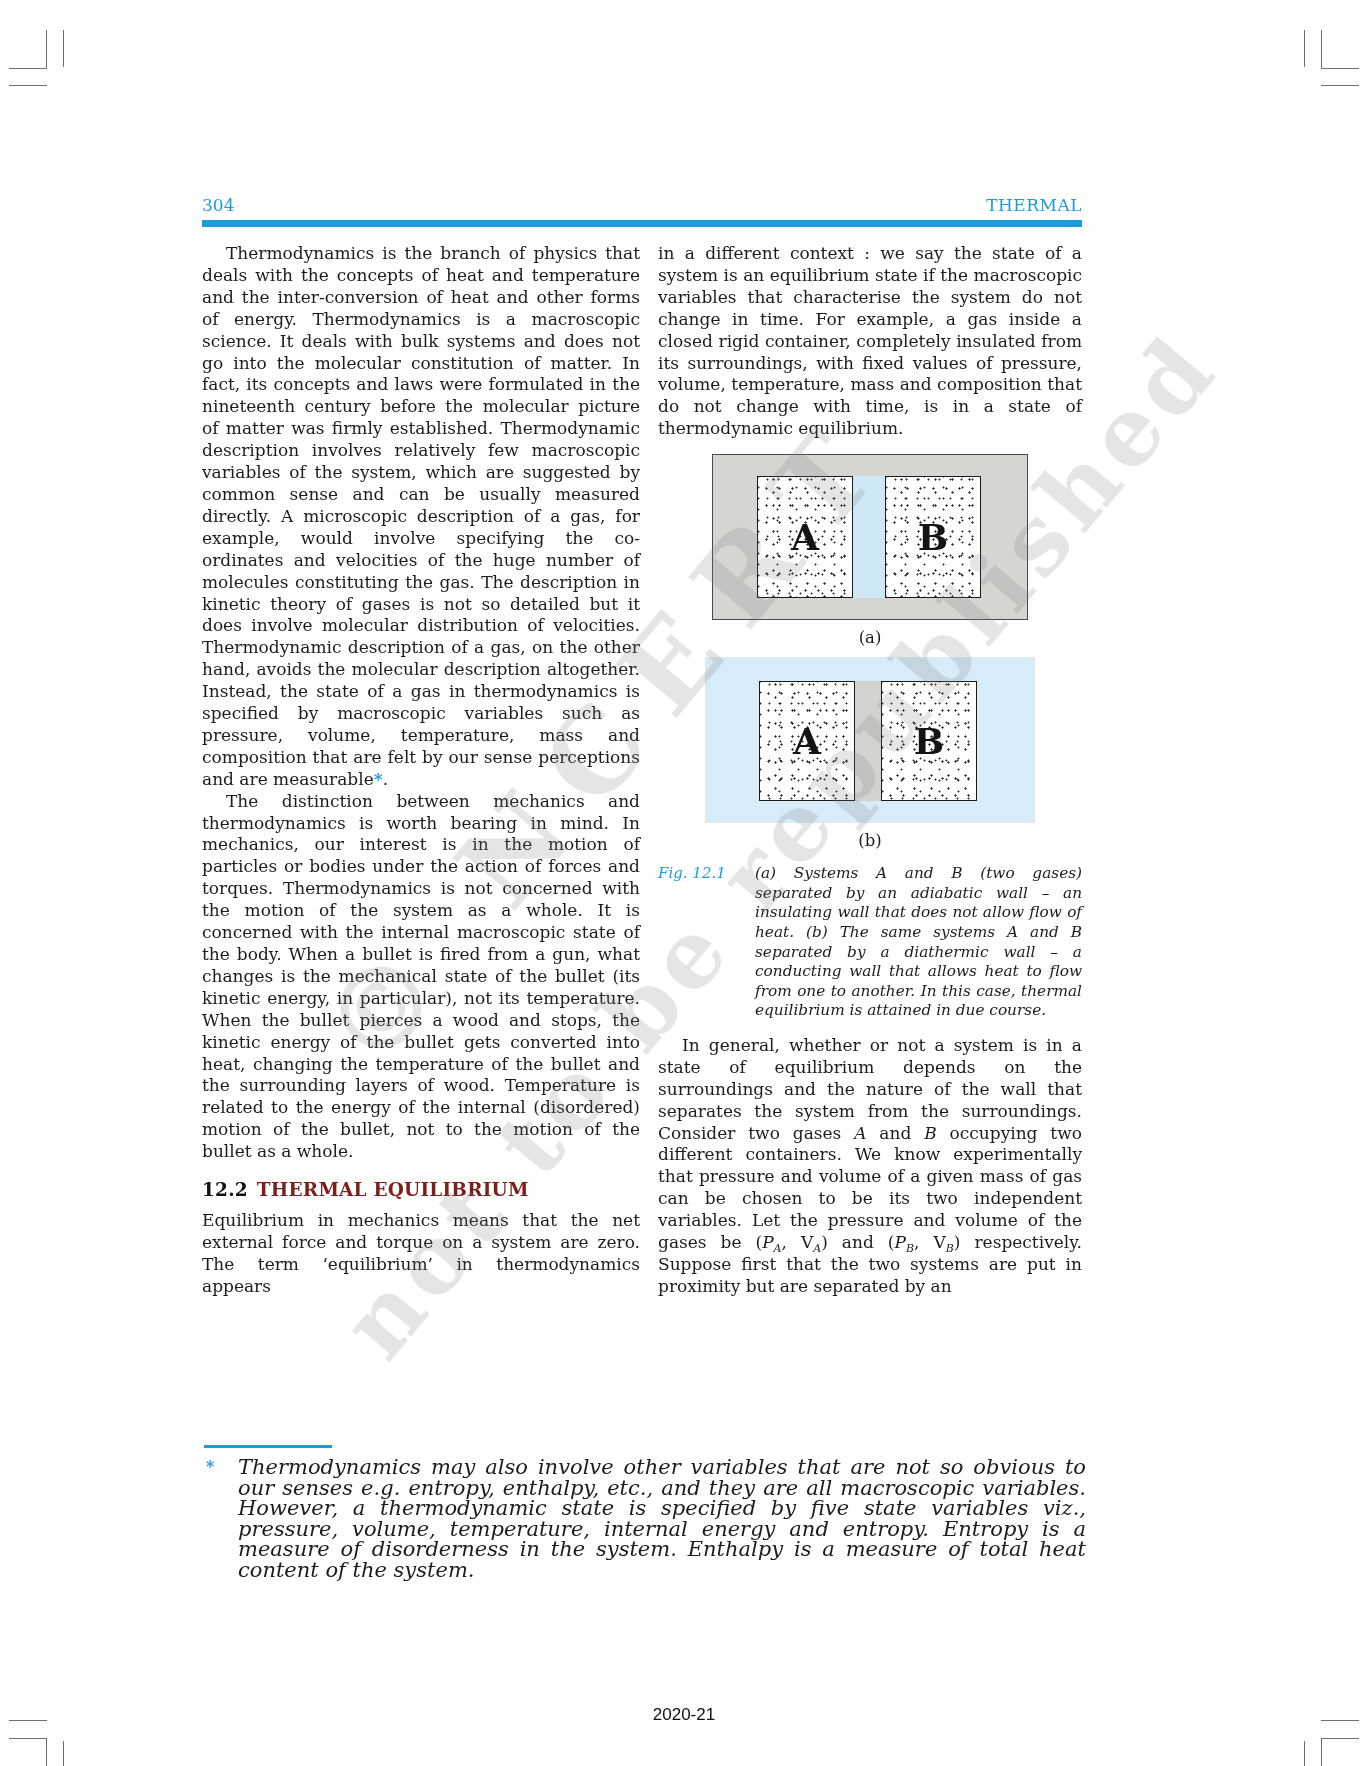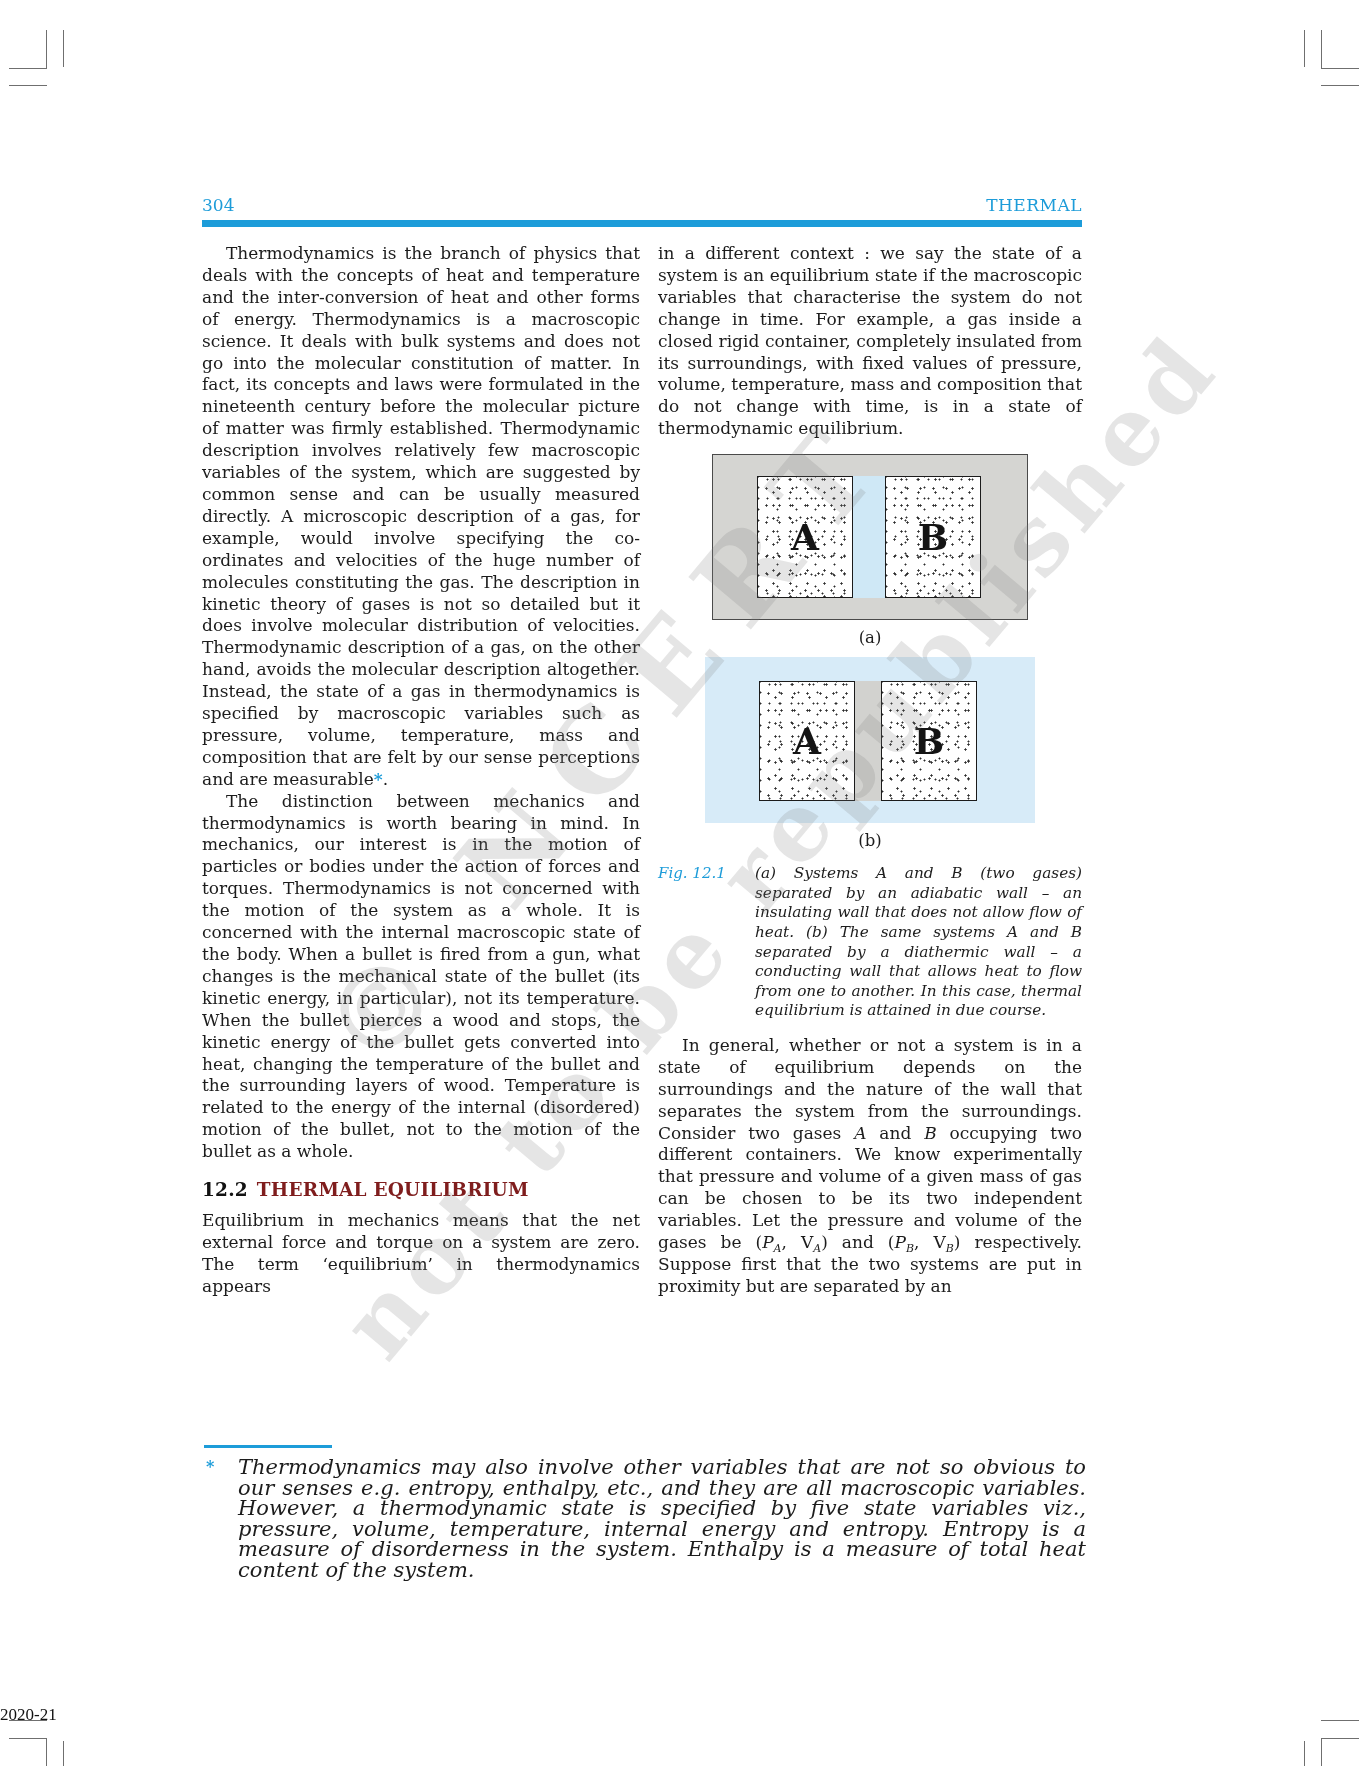--- a/index.html
+++ b/index.html
@@ -79,22 +79,22 @@
   .footnote { position:absolute; left:202px; top:1424px; width:884px; z-index:2; }
   .footnote-rule { width:128px; height:3px; background:#1d9cd9; margin:0 0 9px 2px; }
   .footnote-body { display:flex; }
   .fn-star { color:#1d9cd9; font-weight:bold; font-size:16px; width:20px; flex:none; padding-left:4px; }
   .fn-text {
     flex:1; font-style:italic; font-size:21px; line-height:20.6px;
     text-align:justify; padding-left:12px;
   }
   
   .footer {
-    position:absolute; left:0; right:0; top:1684px; text-align:left;
-    font-family:Liberation Serif, serif; font-size:17px; color:#111; z-index:2;
+    position:absolute; left:0; right:0; top:1684px; text-align:center;
+    font-family:Liberation Sans, sans-serif; font-size:17px; color:#111; z-index:2;
   }
 </style>
 </head>
 <body>
 
 <div class="page">
 
   <div>
     <div class="cm" style="left:46px;top:9px;width:1px;height:39px;"></div>
     <div class="cm" style="left:63px;top:9px;width:1px;height:37px;"></div>

